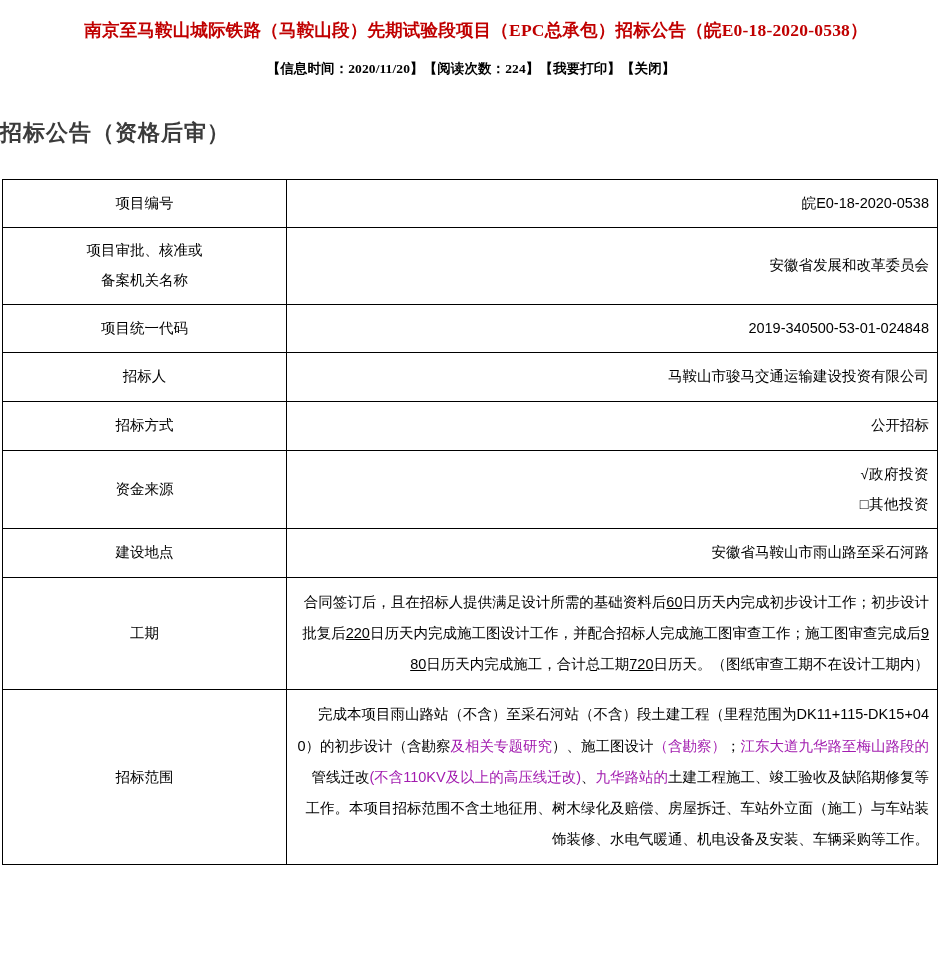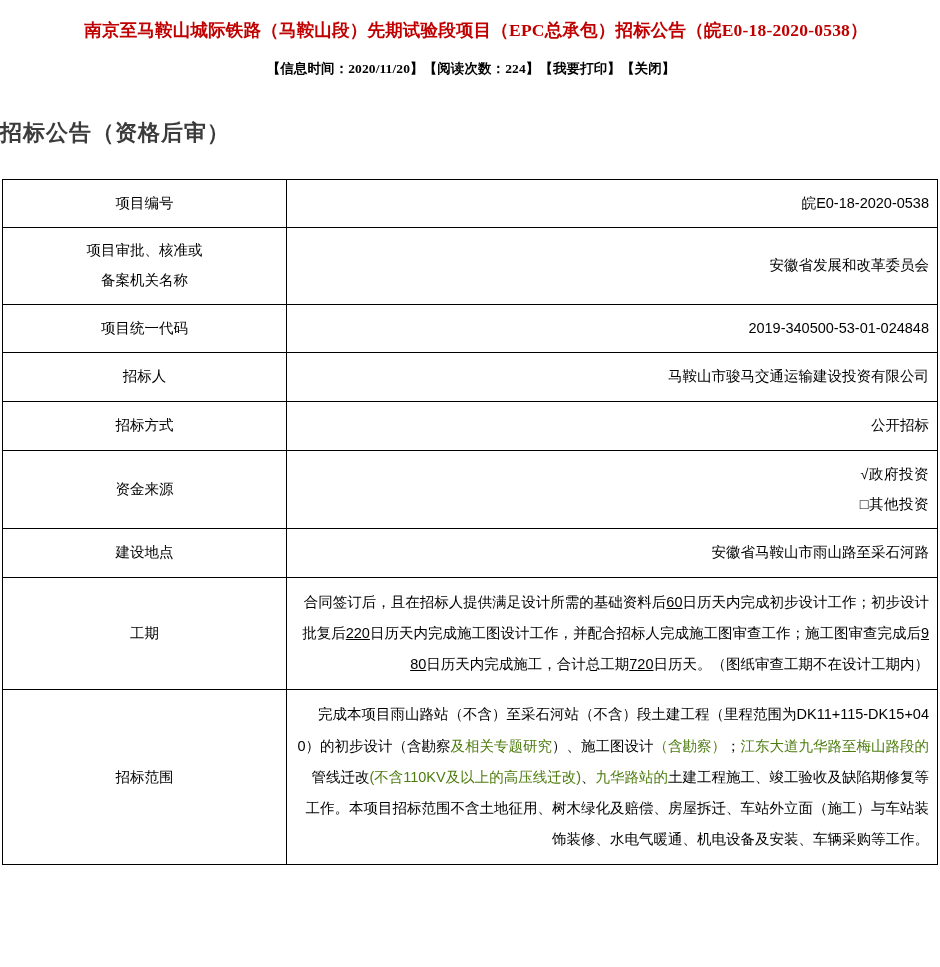--- a/index.html
+++ b/index.html
@@ -72,21 +72,21 @@
     padding: 9px 8px 9px 10px;
     text-align: right;
     font-family: "Liberation Sans", "DejaVu Sans", sans-serif;
     font-size: 14px;
     line-height: 2.1;
     color: #111111;
     word-break: break-all;
   }
   td.val.tall { line-height: 2.15; }
   .u { text-decoration: underline; }
-  .red { color: #4d7c0f; }
+  .red { color: #a21caf; }
   .lbl-line { display: block; }
   .chk { letter-spacing: 0.5px; }
 </style>
 </head>
 <body>
 
 <div class="page">
 
   <div class="doc-title">南京至马鞍山城际铁路（马鞍山段）先期试验段项目（EPC总承包）招标公告（皖E0-18-2020-0538）</div>
 

